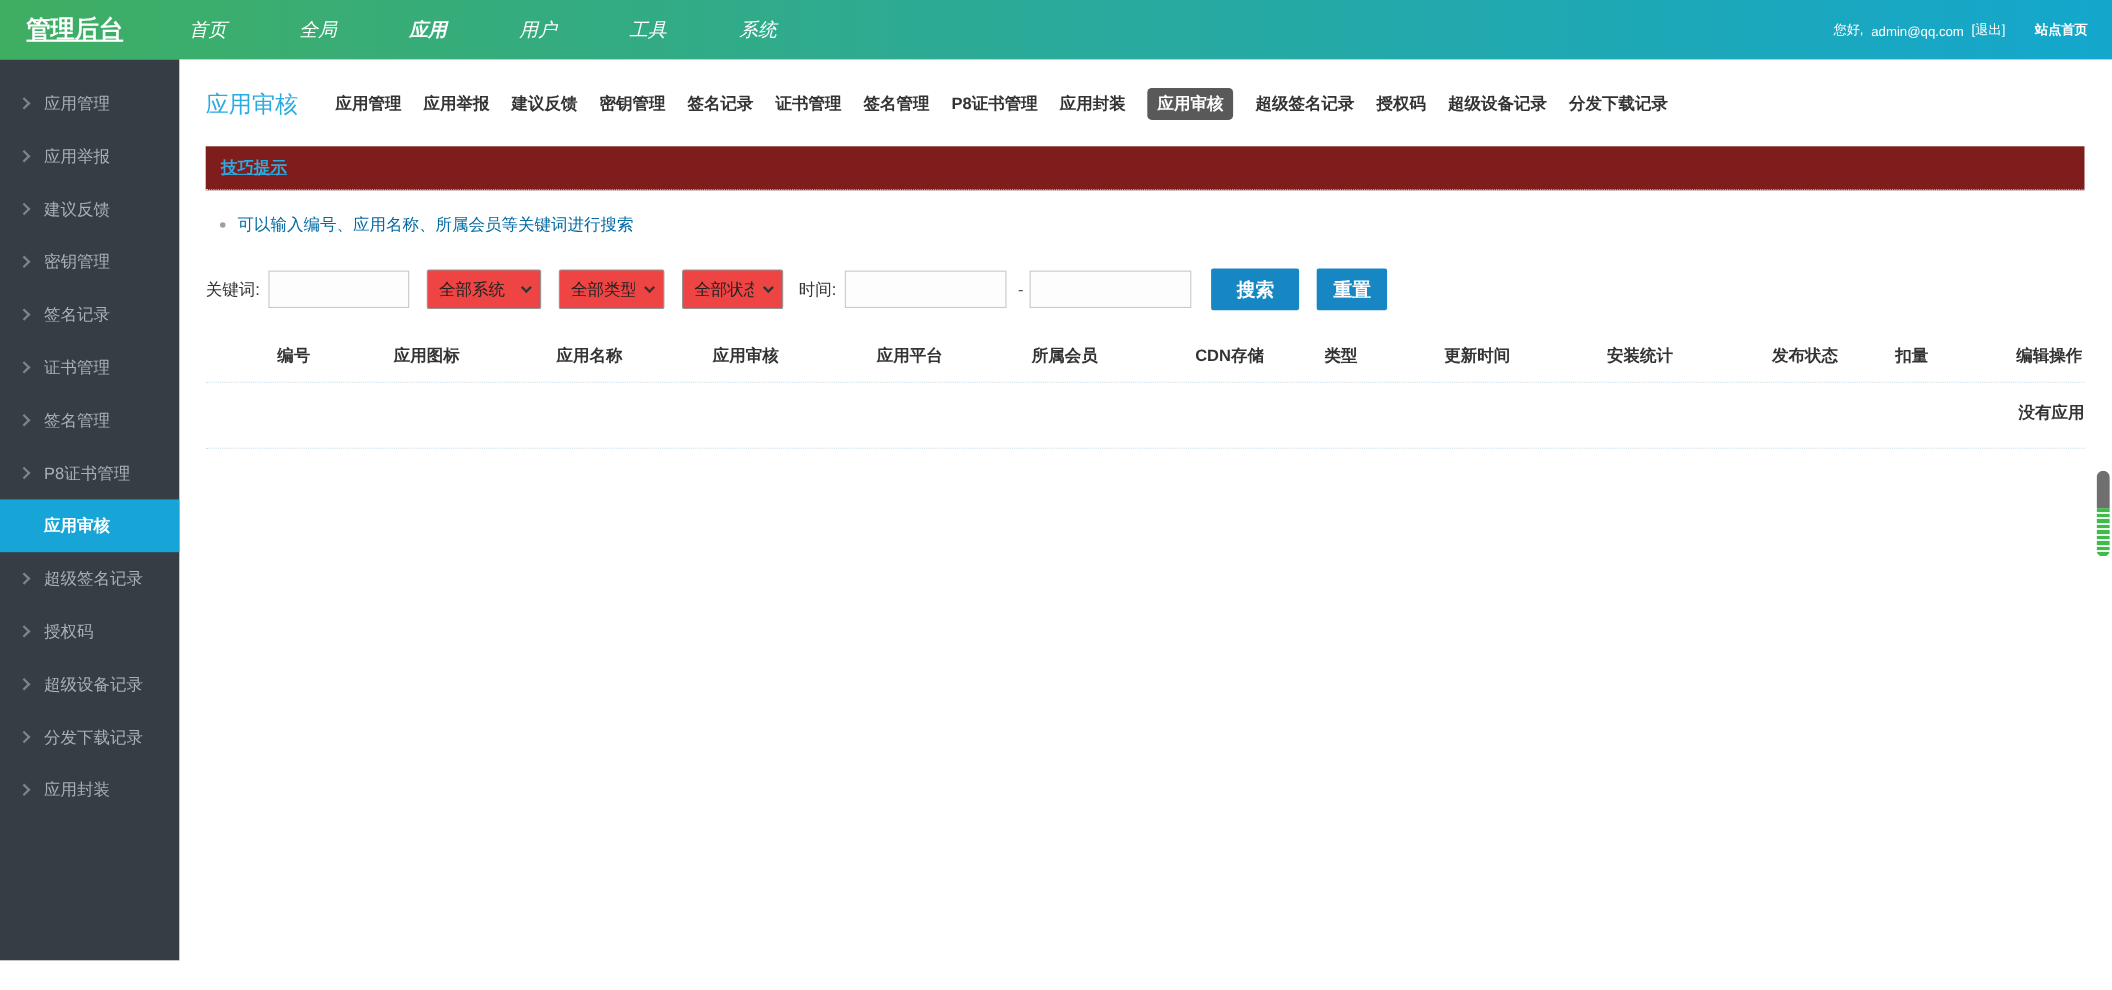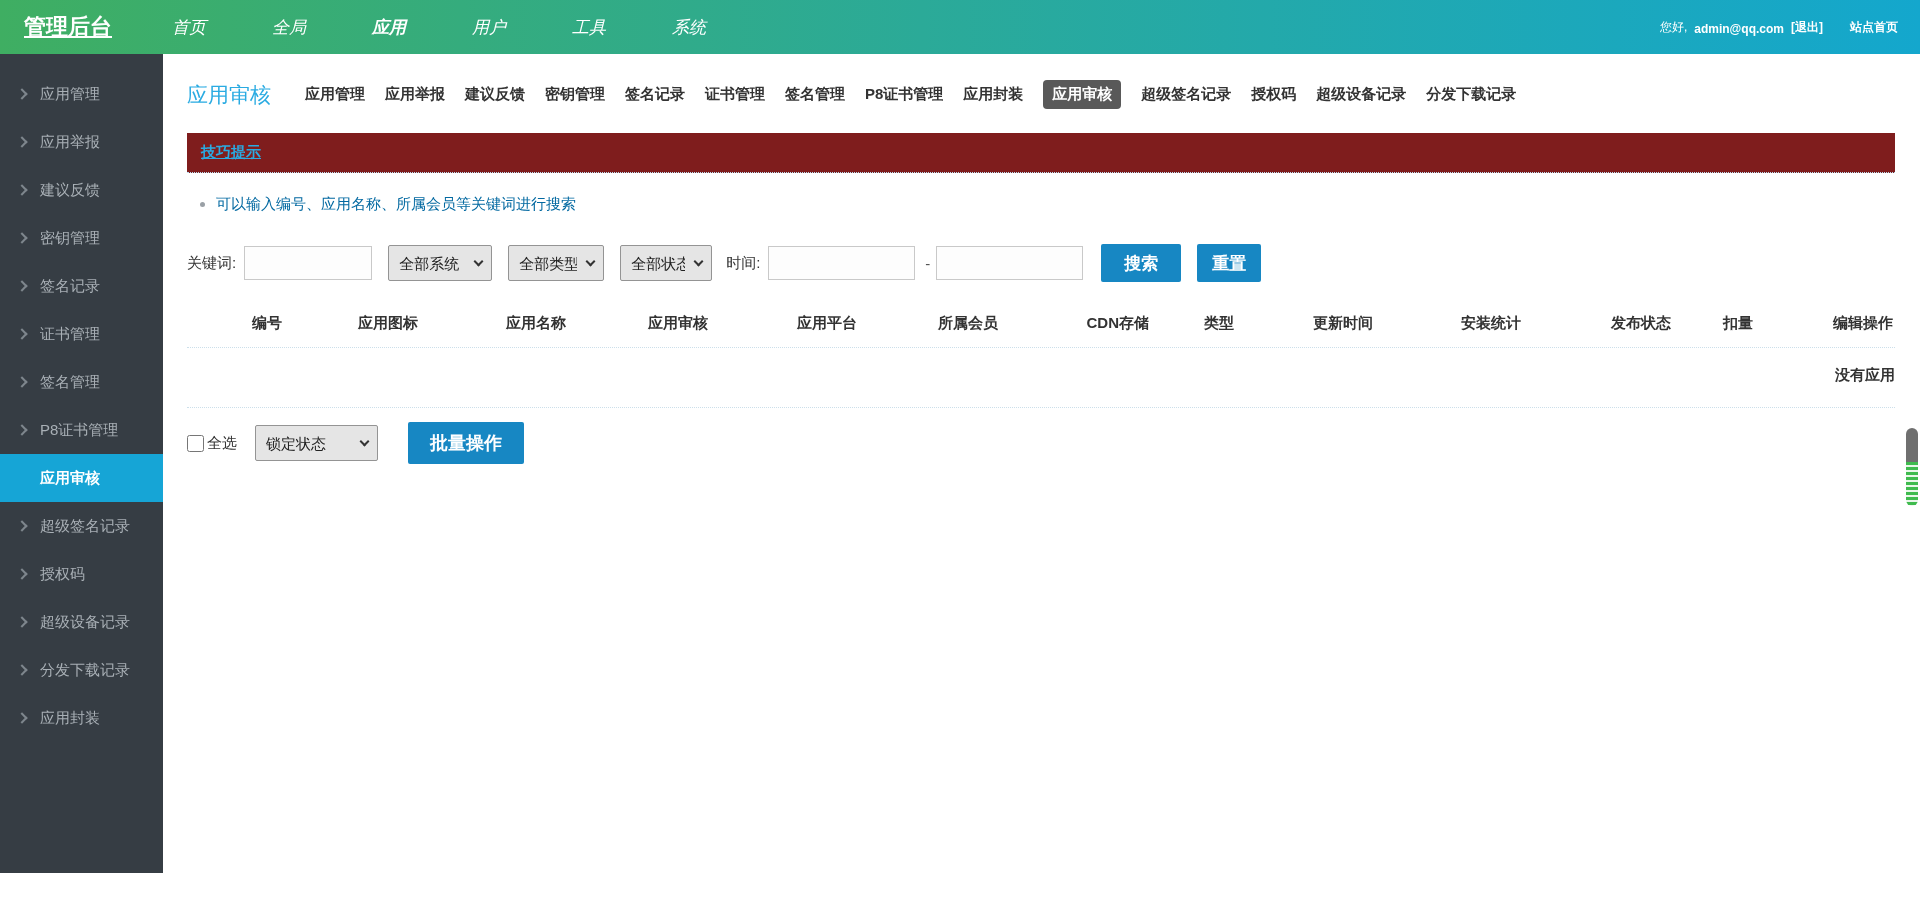--- a/index.html
+++ b/index.html
@@ -7,21 +7,21 @@
     font-family:"Liberation Sans","DejaVu Sans",sans-serif; color:#333; }
 
   
   .topbar { height:54px; display:flex; align-items:center; color:#fff;
     background:linear-gradient(90deg,#3fae62 0%,#2baa98 48%,#14a7cd 100%); }
   .logo { margin-left:24px; font-size:22px; font-weight:bold; text-decoration:underline; cursor:pointer; white-space:nowrap; }
   .topnav { display:flex; margin-left:60px; gap:66px; font-size:17px; }
   .topnav .nav-item { cursor:pointer; white-space:nowrap;font-style:italic; }
   .topnav .nav-item.active { font-weight:bold; }
   .top-right { margin-left:auto; margin-right:22px; font-size:12px; display:flex; align-items:flex-end; gap:7px; white-space:nowrap; }
-  .top-right .bold { font-weight:bold; }
+  .top-right .bold { font-weight:normal; }
   .site-home { margin-left:20px; font-weight:bold; cursor:pointer; }
   .logout { cursor:pointer; }
 
   
   .frame { display:flex; height:758px; position:relative; }
 
   
   .sidebar { width:163px; flex:0 0 163px; }
   .sidebar-inner { background:#363d44; height:819px; padding-top:16px; display:flex; flex-direction:column; }
   .side-item { height:48px; display:flex; align-items:center; padding-left:18px;
@@ -47,21 +47,21 @@
   .tips-line { margin-top:22px; padding-left:13px; color:#0369a1; font-size:15px;
     display:flex; align-items:center; gap:11px; }
   .bullet-dot { width:5px; height:5px; border-radius:50%; background:#9aa0a6; flex:0 0 5px; }
 
   .form-row { margin-top:30px; display:flex; align-items:center; font-size:15px; color:#333; }
   .text-input { width:128px; height:34px; border:1px solid #c9c9c9; background:#fdfdfd; margin-left:8px;
     font-size:15px; padding:0 8px; font-family:inherit; }
   .time-input { width:147px; }
   .sel-wrap { position:relative; margin-left:16px; display:inline-block; }
   select { appearance:none; -webkit-appearance:none; height:36px; border:1px solid #949494; border-radius:2px;
-    background:#e5e5e5; font-size:15px; color:#222; padding:0 26px 0 10px; font-family:inherit; cursor:pointer; }
+    background:#ef4444; font-size:15px; color:#222; padding:0 26px 0 10px; font-family:inherit; cursor:pointer; }
   .sel-system select { width:104px; } .sel-type select { width:96px; } .sel-status select { width:92px; }
   .sel-chev { position:absolute; right:10px; top:13px; width:7px; height:7px;
     border-right:2px solid #333; border-bottom:2px solid #333; transform:rotate(45deg); pointer-events:none; }
   .lbl-time { margin-left:14px; }
   .range-sep { margin:0 6px 0 10px; color:#555; }
   .btn { background:#1787c3; color:#fff; border:none; font-weight:bold; font-size:17px; height:38px;
     border-radius:2px; cursor:pointer; font-family:inherit; }
   .btn-search { width:80px; margin-left:18px; }
   .btn-reset { width:64px; margin-left:16px; }
 
@@ -295,30 +295,19 @@
 
           <div class="th">发布状态</div>
 
           <div class="th">扣量</div>
 
           <div class="th">编辑操作</div>
         </div>
       <div class="empty-row">没有应用</div>
     </div>
 
-    <div class="batch-row">
-      <input type="checkbox" style="">
-      <span class="select-all-label">全选</span>
-      <span class="sel-wrap sel-batch">
-        <select>
-          <option>锁定状态</option>
-        </select>
-        <span class="sel-chev"></span>
-      </span>
-      <button class="btn btn-batch">批量操作</button>
-    </div>
   </main>
 
   <div class="scroll-thumb">
     <div class="scroll-top"></div>
     <div class="scroll-stripes"></div>
   </div>
 </div>
 
 </body></html>

